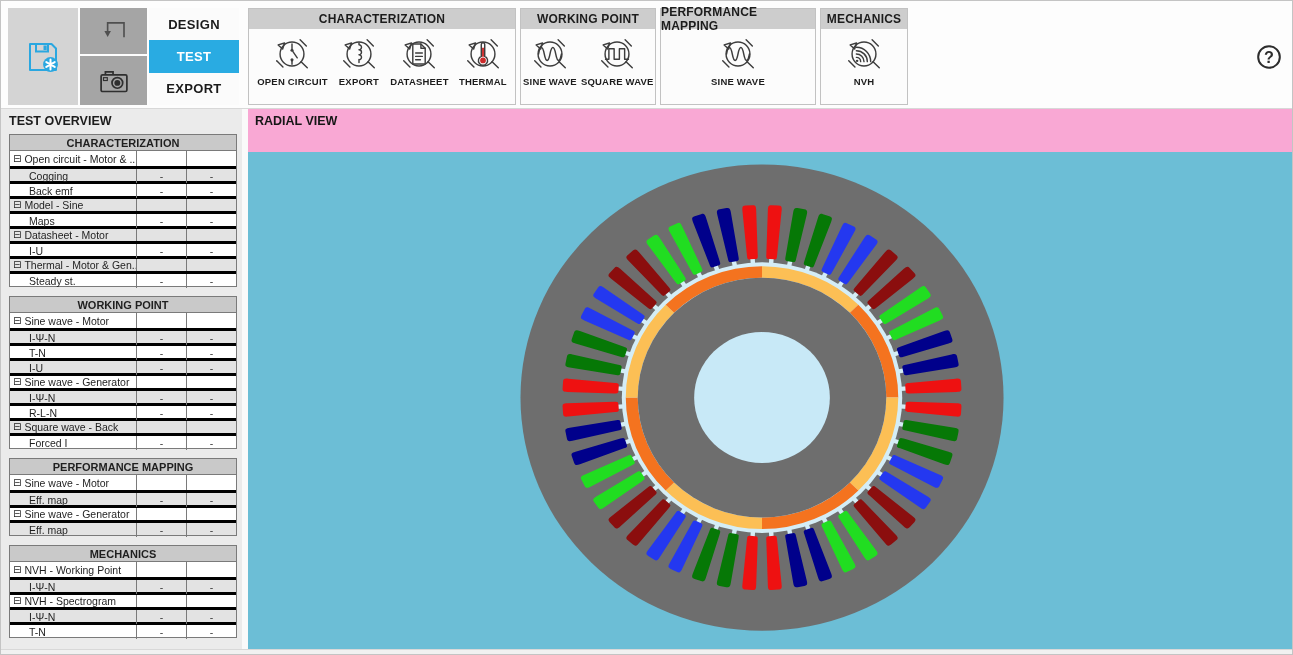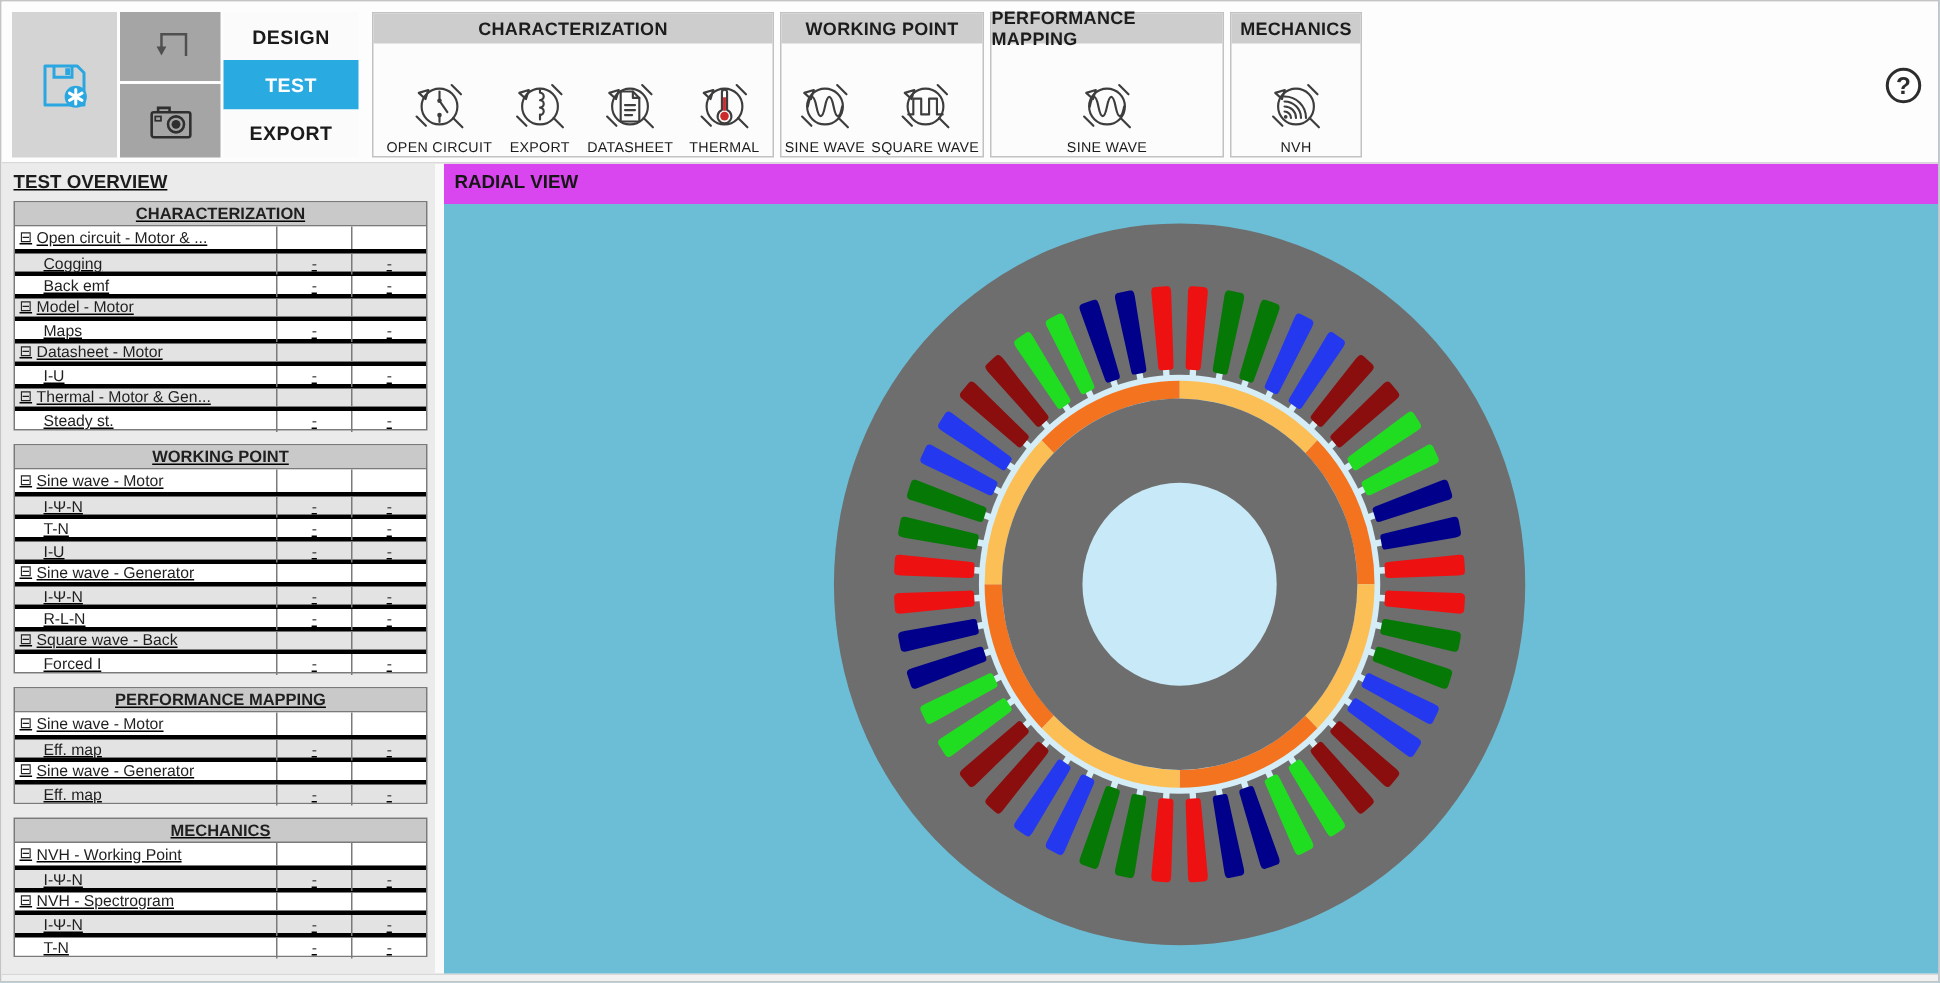--- a/index.html
+++ b/index.html
@@ -16,43 +16,43 @@
   .gray-btn.bottom { top:55px; height:49px; }
   .tabs { position:absolute; left:148px; top:7px; width:90px; height:97px; display:flex; flex-direction:column; gap:0; }
   .tab { flex:1; display:flex; align-items:center; justify-content:center;
          font-size:13px; font-weight:bold; letter-spacing:.3px; color:#1b1b1b; background:#fbfbfb; cursor:pointer; }
   .tb-groups { position:absolute; left:247px; top:7px; height:97px; display:flex; gap:4px; }
   .tb-group { border:1px solid #c2c2c2; background:#fcfcfc; display:flex; flex-direction:column; }
   .tb-group:nth-child(1){ width:268px; } .tb-group:nth-child(2){ width:136px; }
   .tb-group:nth-child(3){ width:156px; } .tb-group:nth-child(4){ width:88px; }
   .tb-group-title { height:20px; background:#cdcdcd; font-size:12px; font-weight:bold; color:#1c1c1c;
                     display:flex; align-items:center; justify-content:center; letter-spacing:.2px; }
-  .tb-group-body { flex:1; display:flex; justify-content:space-evenly; align-items:flex-end; padding-top:4px; }
+  .tb-group-body { flex:1; display:flex; justify-content:space-evenly; align-items:flex-start; padding-top:4px;font-weight:bold; }
   .tb-item { display:flex; flex-direction:column; align-items:center; gap:1px; cursor:pointer; padding:0 2px; }
   .tool-icon { width:42px; height:42px; }
   .tb-item-label { font-size:9.5px; color:#1c1c1c; white-space:nowrap; letter-spacing:.2px; }
   .help-btn { position:absolute; right:6px; top:39px; width:34px; height:34px; cursor:pointer; }
 
   
   .mainrow { display:flex; height:540px; background:#fafafa; }
-  .sidebar { width:289px; background:#ebebeb; overflow:hidden;text-decoration:underline; }
+  .sidebar { width:241px; background:#ebebeb; overflow:hidden; }
   .sidebar-title { height:25px; line-height:25px; padding-left:8px; font-size:12.5px; font-weight:bold; color:#1c1c1c; }
   .stable { margin:0 5px 9px 8px; border:1px solid #7a7a7a; background:#fff; font-size:10.5px; color:#1f1f1f; }
   .stable-title { height:16px; line-height:16px; text-align:center; font-weight:bold; font-size:11px;
                   background:#c9c9c9; border-bottom:1px solid #7a7a7a; }
   .trow { display:grid; grid-template-columns:1fr 50px 50px; height:15px; line-height:14px; background:#fff; }
   .trow + .trow { border-top:3px solid #000000; }
   .trow.alt { background:#e3e3e3; }
   .cell-name { display:flex; align-items:center; gap:3px; padding-left:3px; white-space:nowrap; overflow:hidden; }
   .cell-name.sub { padding-left:19px; }
   .cell-v { border-left:1px solid #7a7a7a; text-align:center; color:#3c3c3c; }
   .expander { font-size:10px; line-height:1; font-family:"DejaVu Sans",sans-serif; }
 
   .viewer { flex:1; display:flex; flex-direction:column; margin-left:6px; }
-  .viewer-title { height:27px; line-height:25px; padding-left:7px; background:#d946ef;
+  .viewer-title { height:43px; line-height:25px; padding-left:7px; background:#f9a8d4;
                   font-size:12.5px; font-weight:bold; color:#161616; }
   .canvas { position:relative; flex:1; }
   .canvas svg { position:absolute; inset:0; }
 
   .statusbar { height:7px; background:#f1f1f1; border-top:1px solid #d8d8d8; }
 
   .icon-stroke { fill:none; stroke:#3d3d3d; stroke-width:1.5; stroke-linecap:round; stroke-linejoin:round; }
 </style>
 </head>
 <body>
@@ -253,21 +253,21 @@
           <div class="trow">
             <div class="cell-name sub">
               <span>Back emf</span>
             </div>
             <div class="cell-v">-</div>
             <div class="cell-v">-</div>
           </div>
           <div class="trow alt">
             <div class="cell-name">
               <span class="expander">⊟</span>
-              <span>Model - Motor</span>
+              <span>Model - Sine</span>
             </div>
             <div class="cell-v"></div>
             <div class="cell-v"></div>
           </div>
           <div class="trow">
             <div class="cell-name sub">
               <span>Maps</span>
             </div>
             <div class="cell-v">-</div>
             <div class="cell-v">-</div>

